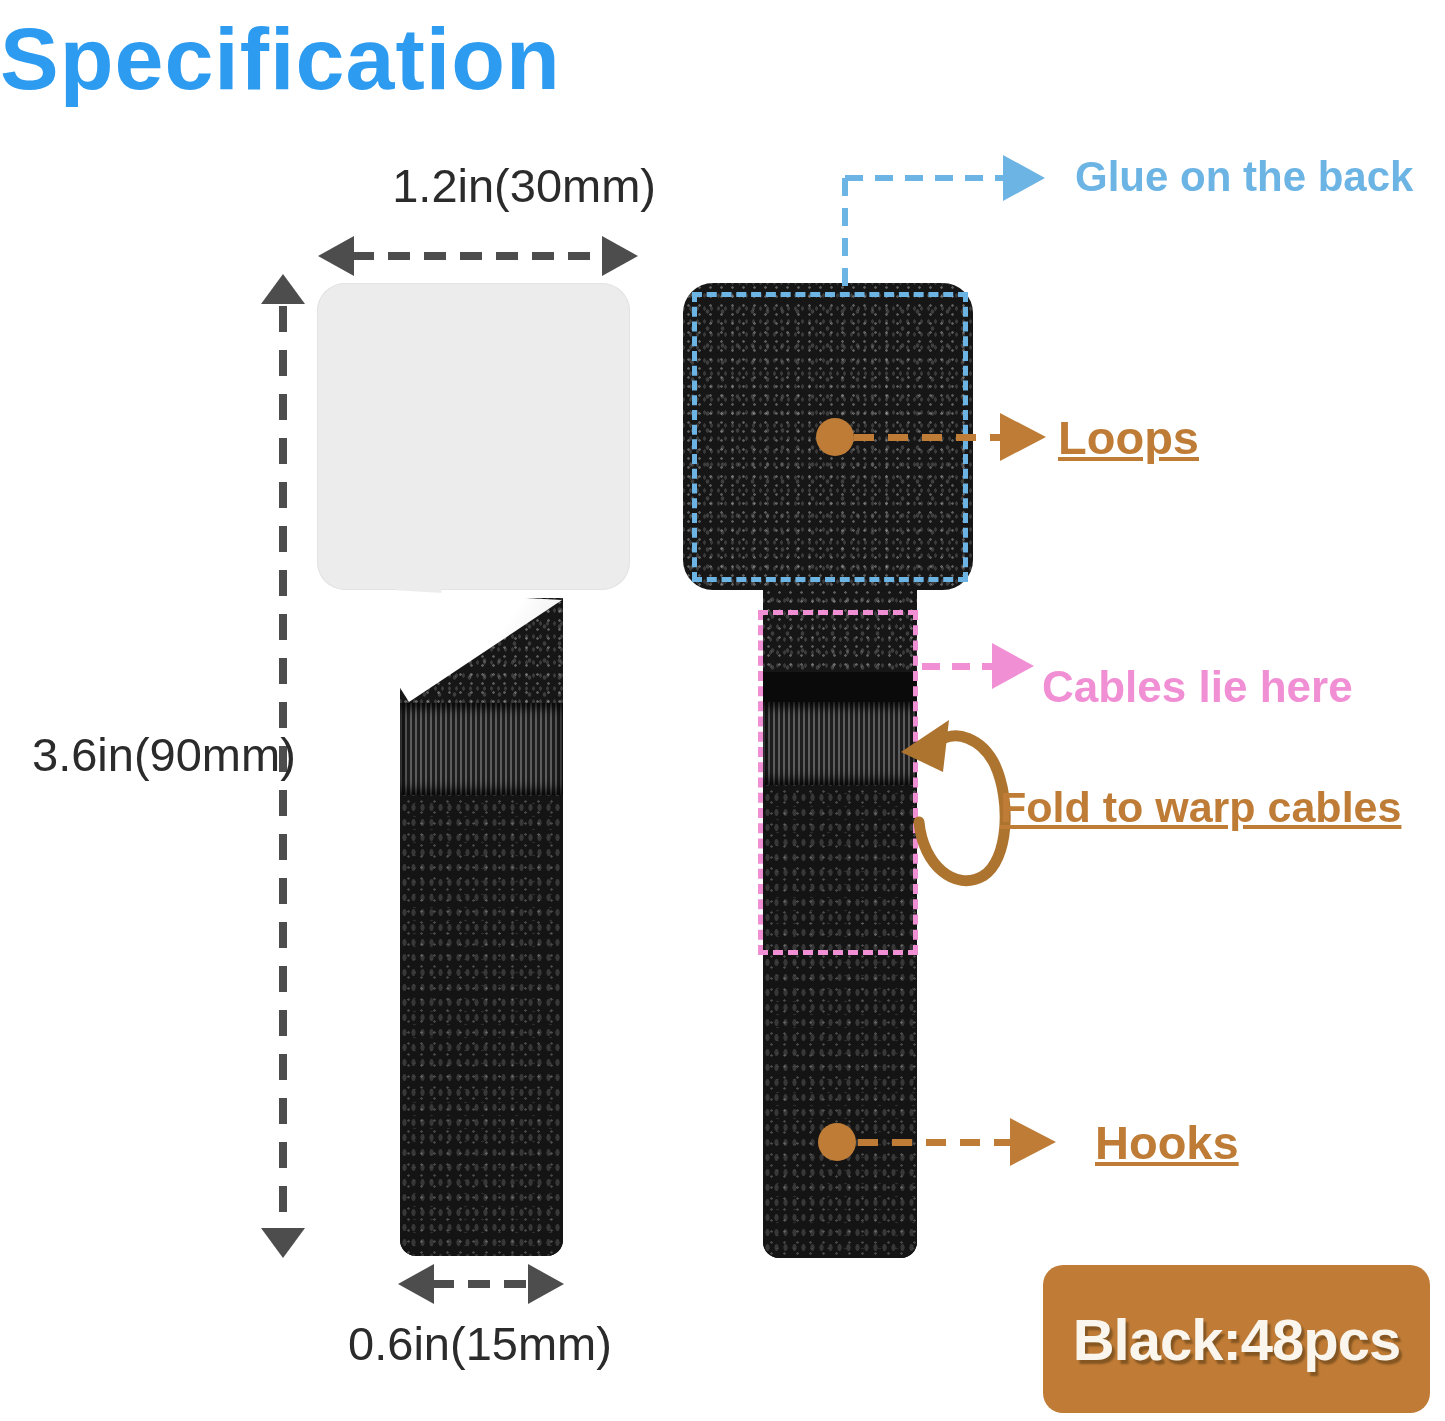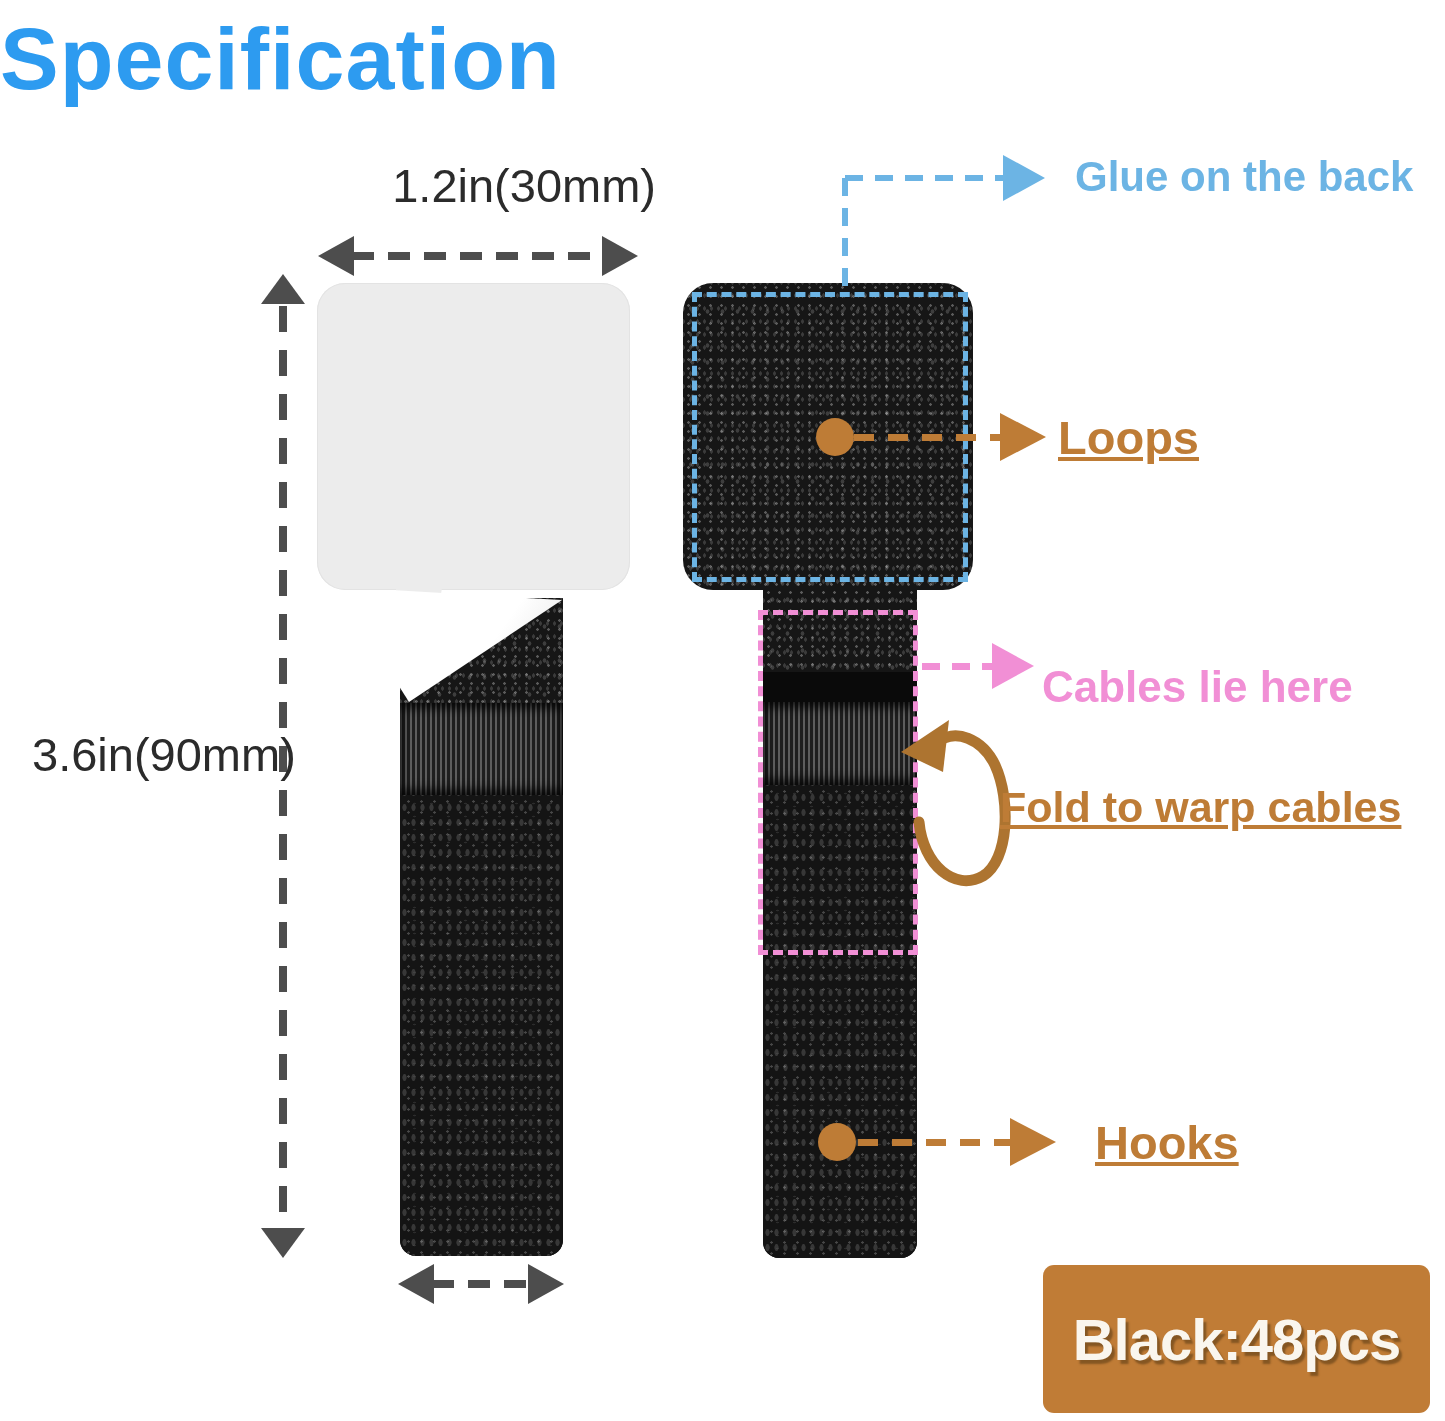--- a/index.html
+++ b/index.html
@@ -69,21 +69,21 @@
         clip-path:polygon(0 0,100% 9%,10% 100%,0 76%);}
 
   
   .loop-square{left:683px;top:283px;width:290px;height:307px;border-radius:30px;overflow:hidden;}
   .blue-dash-rect{left:692px;top:292px;width:276px;height:290px;border:5px dashed #6CB4E4;box-sizing:border-box;}
   .pink-dash-rect{left:758px;top:610px;width:160px;height:345px;border:5px dashed #F18FD5;box-sizing:border-box;}
 
   .callout-dot{width:38px;height:38px;border-radius:50%;background:#BE7C36;}
 
   
-  .badge{left:1043px;top:1265px;width:387px;height:148px;background:#C07C36;border-radius:11px;
+  .badge{left:1043px;top:1265px;width:387px;height:148px;background:#C07C36;border-radius:20px;
          display:flex;align-items:center;justify-content:center;}
   .badge-text{color:#faf6ee;font-size:58px;font-weight:bold;letter-spacing:-1px;
               text-shadow:3px 4px 2px rgba(60,40,10,.45);}
 </style>
 </head>
 <body>
 
 <div id="canvas">
 
   <div class="abs title">Specification</div>
@@ -111,20 +111,21 @@
   </div>
   <div class="abs liner-square"></div>
   <div class="abs liner-tab"></div>
   <div class="abs peel"></div>
 
   <div class="abs" style="left:398px;top:1264px;width:166px;height:40px;">
     <div class="tri tri-left-gray abs" style="left:0;top:0;"></div>
     <div class="dash-h-gray abs" style="left:34px;top:16px;width:98px;"></div>
     <div class="tri tri-right-gray abs" style="left:130px;top:0;"></div>
   </div>
+  <div class="abs dim-text" style="left:330px;top:1316px;width:300px;text-align:center;">0.6in(15mm)</div>
 
   <div class="abs strap strap-right">
     <div class="abs tex-speckle" style="left:0;top:0;width:100%;height:84px;"></div>
     <div class="abs tex-band" style="left:0;top:84px;width:100%;height:30px;"></div>
     <div class="abs tex-mesh" style="left:0;top:114px;width:100%;height:83px;"></div>
     <div class="abs tex-hooks" style="left:0;top:197px;width:100%;height:473px;"></div>
   </div>
   <div class="abs loop-square">
     <div class="tex-speckle" style="width:100%;height:100%;"></div>
   </div>

